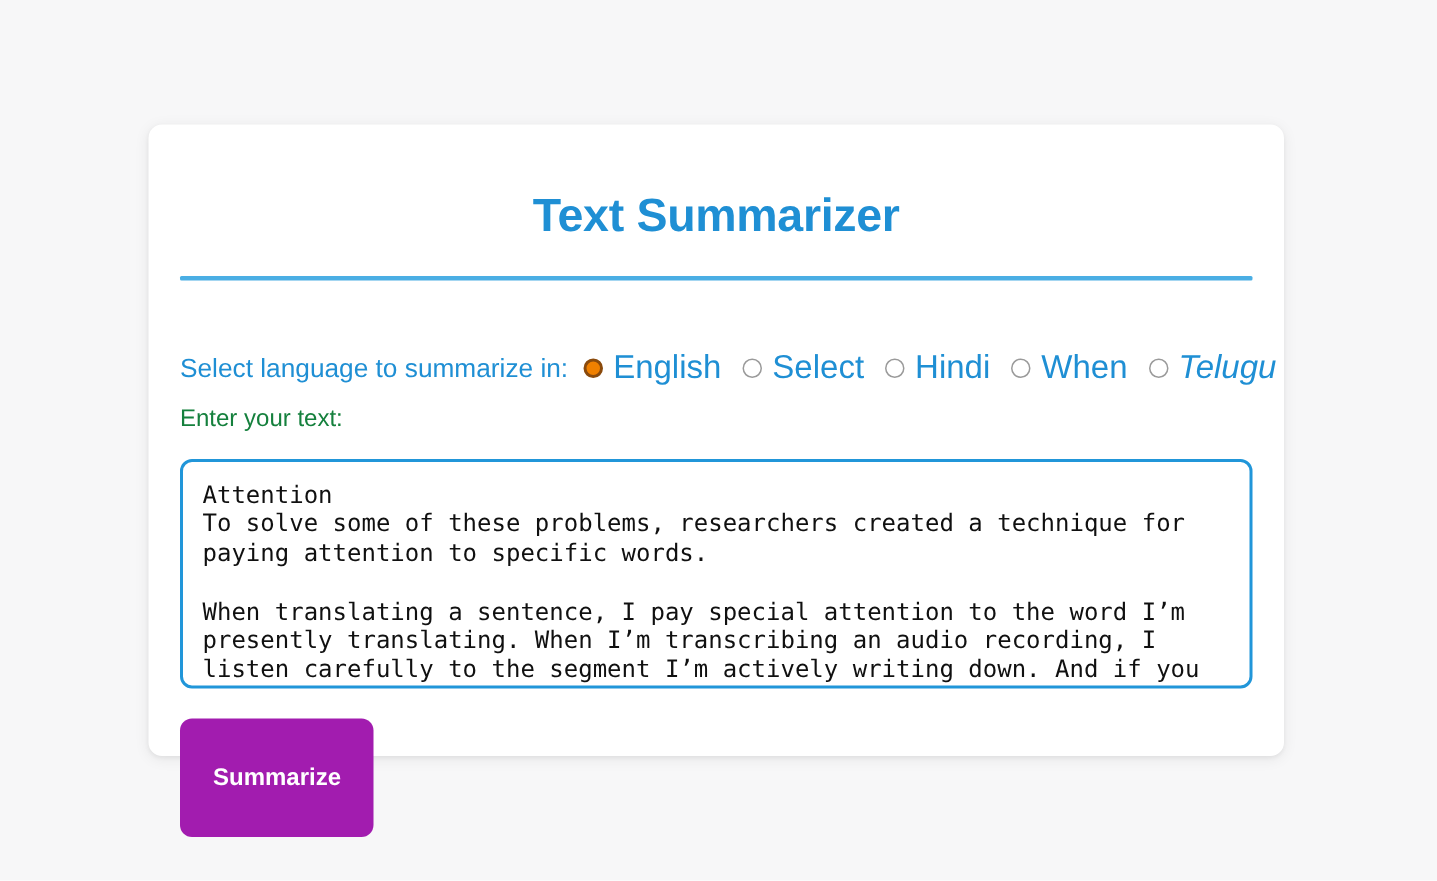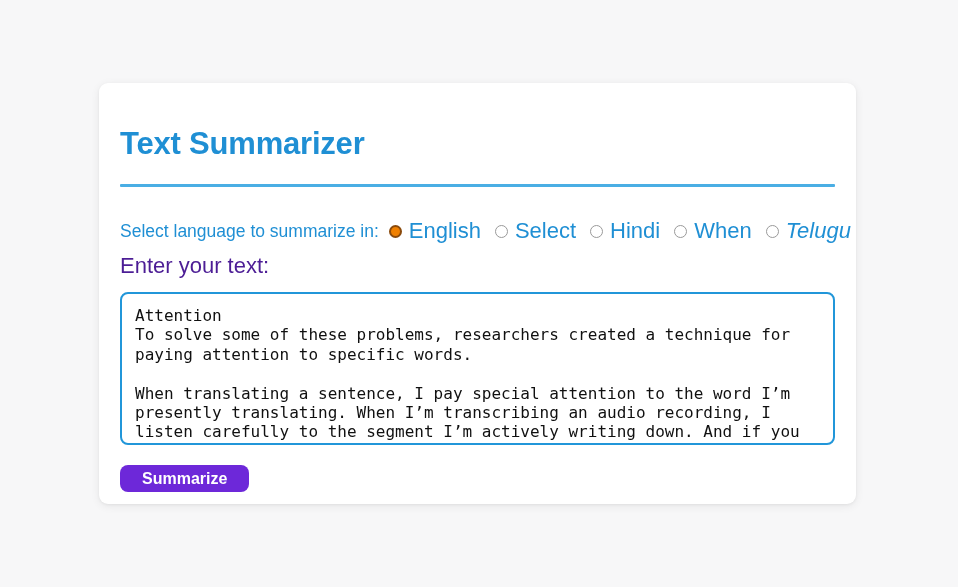--- a/index.html
+++ b/index.html
@@ -34,40 +34,40 @@
 
   .card-inner {
     position: absolute;
     left: 21px;
     top: 0;
     right: 21px;
     bottom: 0;
   }
 
   .app-title {
-    text-align: left;
+    text-align: center;
     color: #1f8fd4;
     font-size: 31px;
     font-weight: bold;
     letter-spacing: -0.2px;
     margin: 0;
     padding-top: 44px;
     line-height: 34px;
   }
 
   .title-rule {
     margin: 23px 0 0 0;
     height: 3px;
     background: #4aaee4;
     border: 0;
     border-radius: 1px;
   }
 
   .lang-row {
-    margin-top: 34px;
+    margin-top: 48px;
     display: flex;
     align-items: center;
     white-space: nowrap;
     color: #1f8fd4;
     font-size: 17.5px;
     line-height: 20px;
   }
 
   .lang-prompt {
     color: #1f8fd4;
@@ -102,22 +102,22 @@
     background: #f08000;
   }
 
   .radio-label {
     color: #1f8fd4;
     font-size: 22px;
   }
 
   .field-label {
     margin-top: 14px;
-    color: #4c1d95;
-    font-size: 22px;
+    color: #15803d;
+    font-size: 16px;
     line-height: 21px;
   }
 
   .textarea-box {
     margin-top: 16px;
     height: 153px;
     border: 2px solid #2196d9;
     border-radius: 8px;
     background: #ffffff;
     box-sizing: border-box;
@@ -135,27 +135,27 @@
     line-height: 19.4px;
     color: #101010;
     white-space: pre-wrap;
     word-break: normal;
     margin: 0;
   }
 
   .summarize-button {
     margin-top: 20px;
     display: inline-block;
-    background: #6d28d9;
+    background: #a21caf;
     color: #ffffff;
     font-size: 16px;
     font-weight: bold;
     border: 0;
     border-radius: 8px;
-    padding: 4px 22px;
+    padding: 30px 22px;
     line-height: 19px;
     cursor: pointer;
     font-family: "Liberation Sans", sans-serif;
   }
 </style>
 </head>
 <body>
 
 <div class="page">
   <div class="card">

